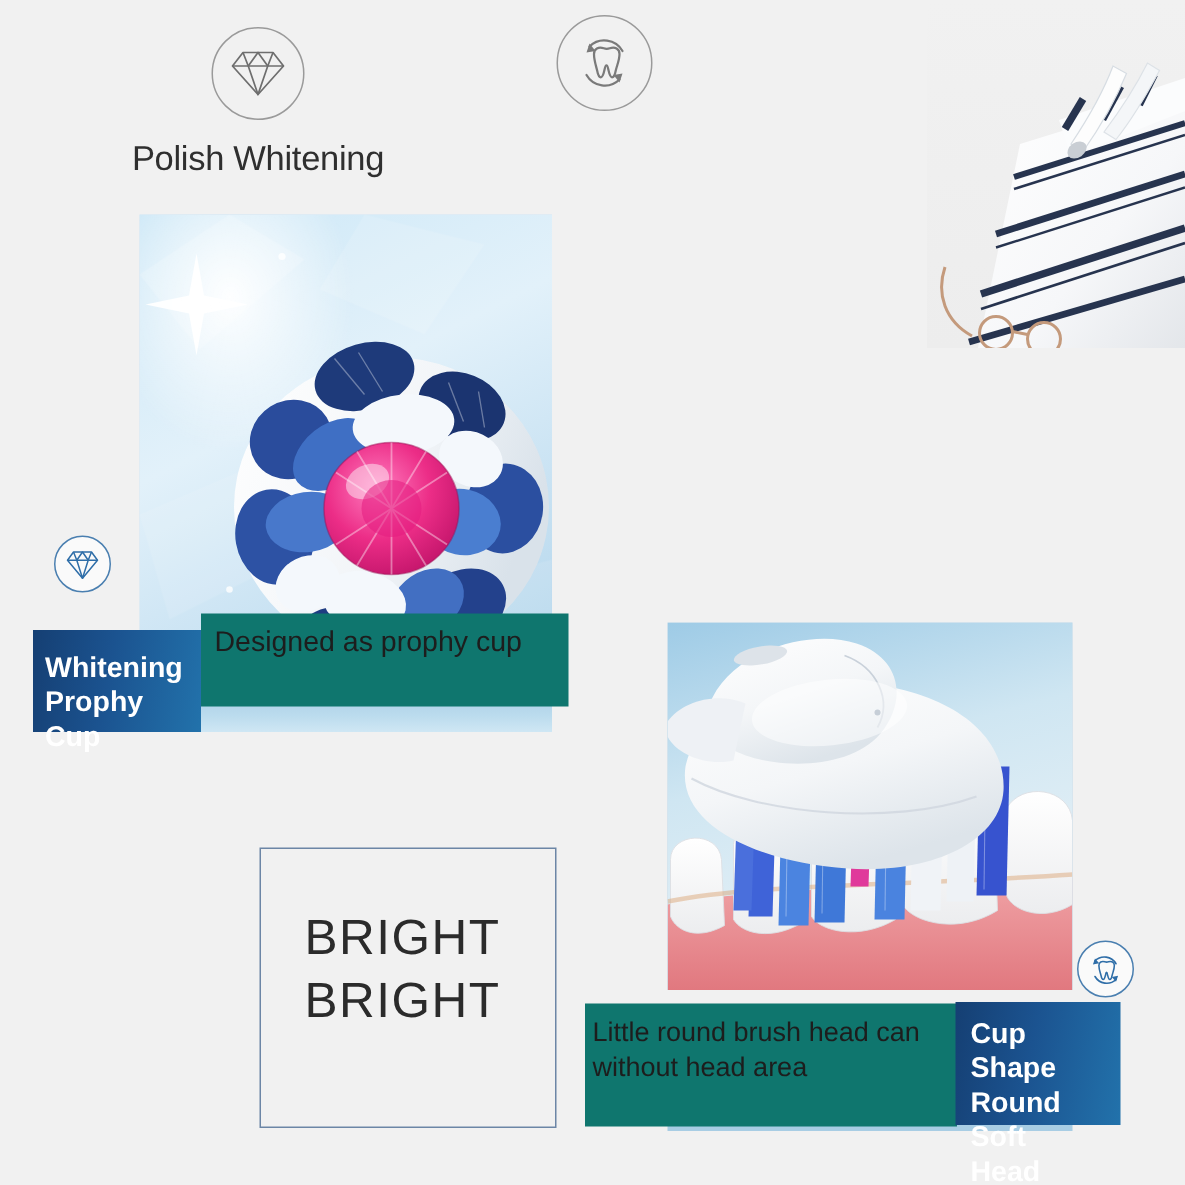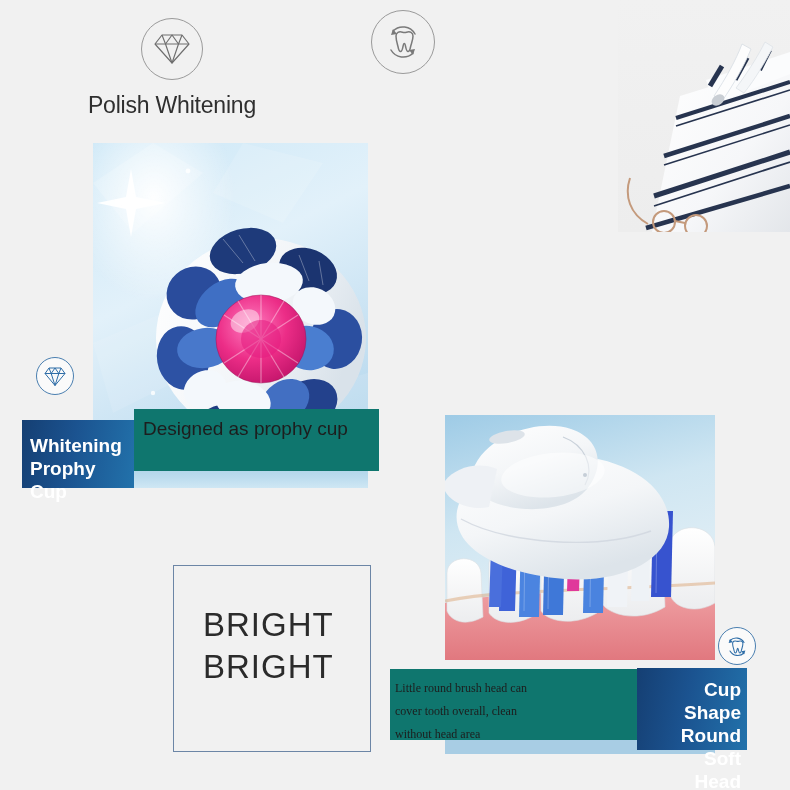--- a/index.html
+++ b/index.html
@@ -118,21 +118,20 @@
     height: 68px;
     padding: 14px 6px 0 8px;
     margin-top: 16px;
   }
   .tag-2 {
     left: 637px;
     top: 668px;
     width: 110px;
     height: 82px;
     padding: 10px 6px 0 10px;
-    text-align: right;
   }
 
   .caption {
     position: absolute;
     background: #0f766e;
     color: #1d1d1d;
     box-sizing: border-box;
   }
   .caption-1 {
     left: 134px;
@@ -140,25 +139,24 @@
     width: 245px;
     height: 62px;
     padding: 8px 6px 0 9px;
     font-size: 19px;
     line-height: 23px;
   }
   .caption-2 {
     left: 390px;
     top: 669px;
     width: 248px;
-    height: 71px;
+    height: 82px;
     padding: 8px 6px 0 5px;
-    font-size: 12px;
+    font-size: 18px;
     line-height: 23px;
-    font-family: Liberation Serif, serif;
   }
 
   
   .bright-box {
     position: absolute;
     left: 173px;
     top: 565px;
     width: 198px;
     height: 187px;
     border: 1.3px solid #6c86a6;
@@ -488,21 +486,20 @@
         <path d="M20 19 A9 9 0 0 1 6 17"></path>
       </g>
       <path d="M6 5 L4.6 9 L8.8 8.2 Z" fill="#2f6ea8"></path>
       <path d="M20 20.5 L21.4 16.5 L17.2 17.3 Z" fill="#2f6ea8"></path>
       <path d="M8.6 9.6 C8.6 7.4 10.5 6.5 12.6 7.2 C13.5 7.5 14 7.5 14.9 7.2 C17 6.5 18.9 7.4 18.9 9.6 C18.9 12 18 13.9 17.4 16.3 C17.1 18 16.6 19 15.9 19 C15 19 14.8 17.6 14.4 16 C14.2 14.8 14 14.2 13.7 14.2 C13.4 14.2 13.2 14.8 13 16 C12.6 17.6 12.4 19 11.5 19 C10.8 19 10.3 18 10 16.3 C9.4 13.9 8.6 12 8.6 9.6 Z" fill="none" stroke="#2f6ea8" stroke-width="1.05" stroke-linejoin="round"></path>
     </svg>
   </div>
 
   <div class="caption caption-2">
     <div>Little round brush head can</div>
-    <div>cover tooth overall, clean</div>
     <div>without head area</div>
   </div>
 
   <div class="tag tag-2">
     <div>Cup Shape</div>
     <div>Round Soft</div>
     <div>Head</div>
   </div>
 
 </div>

